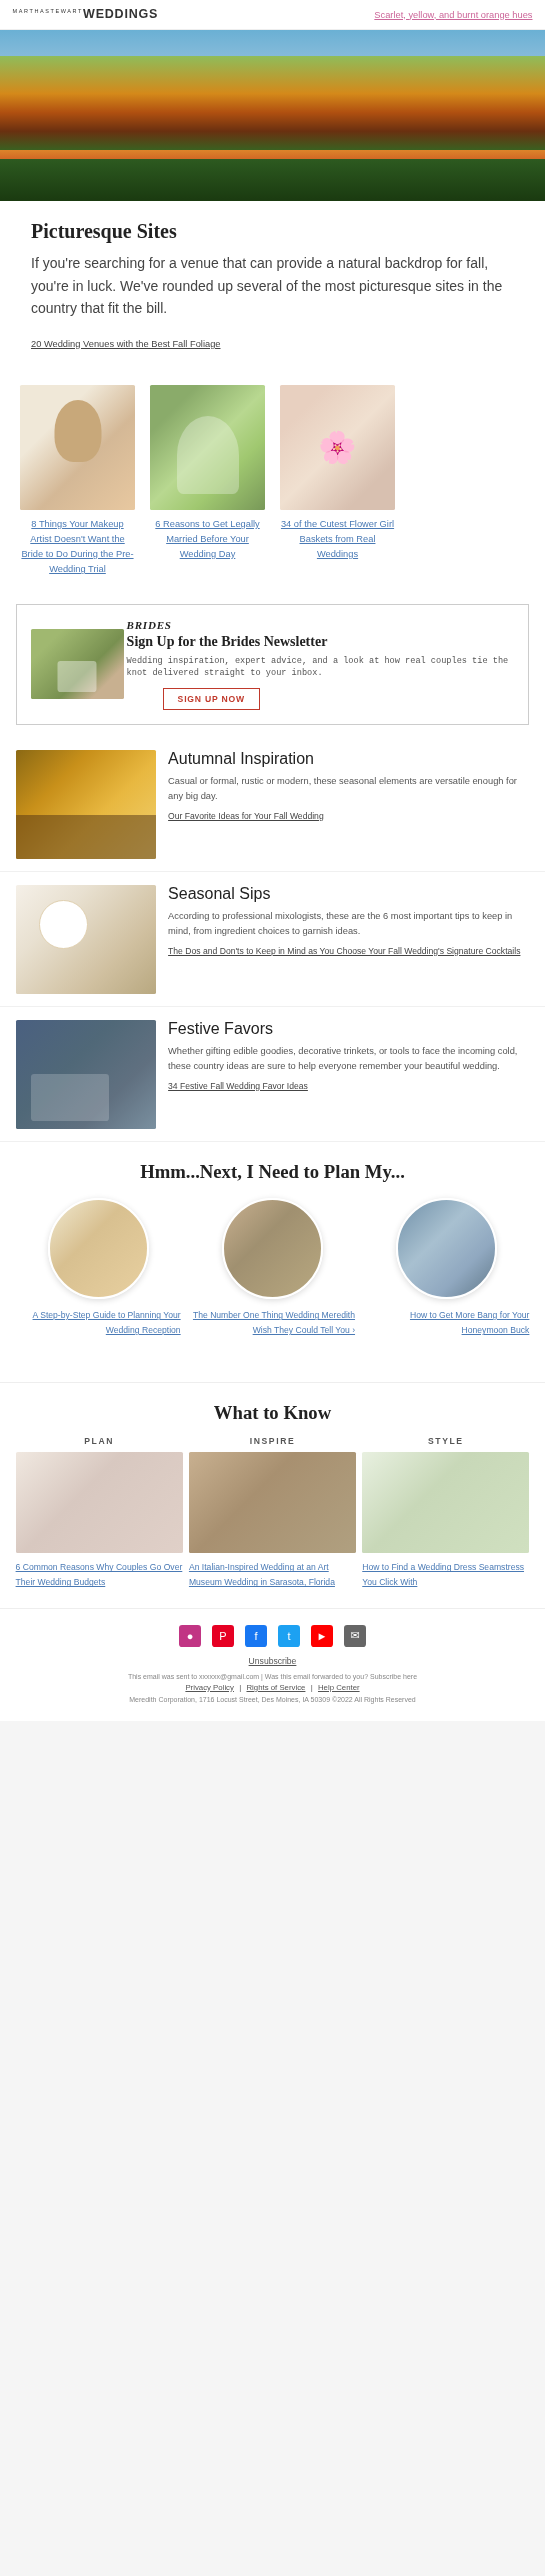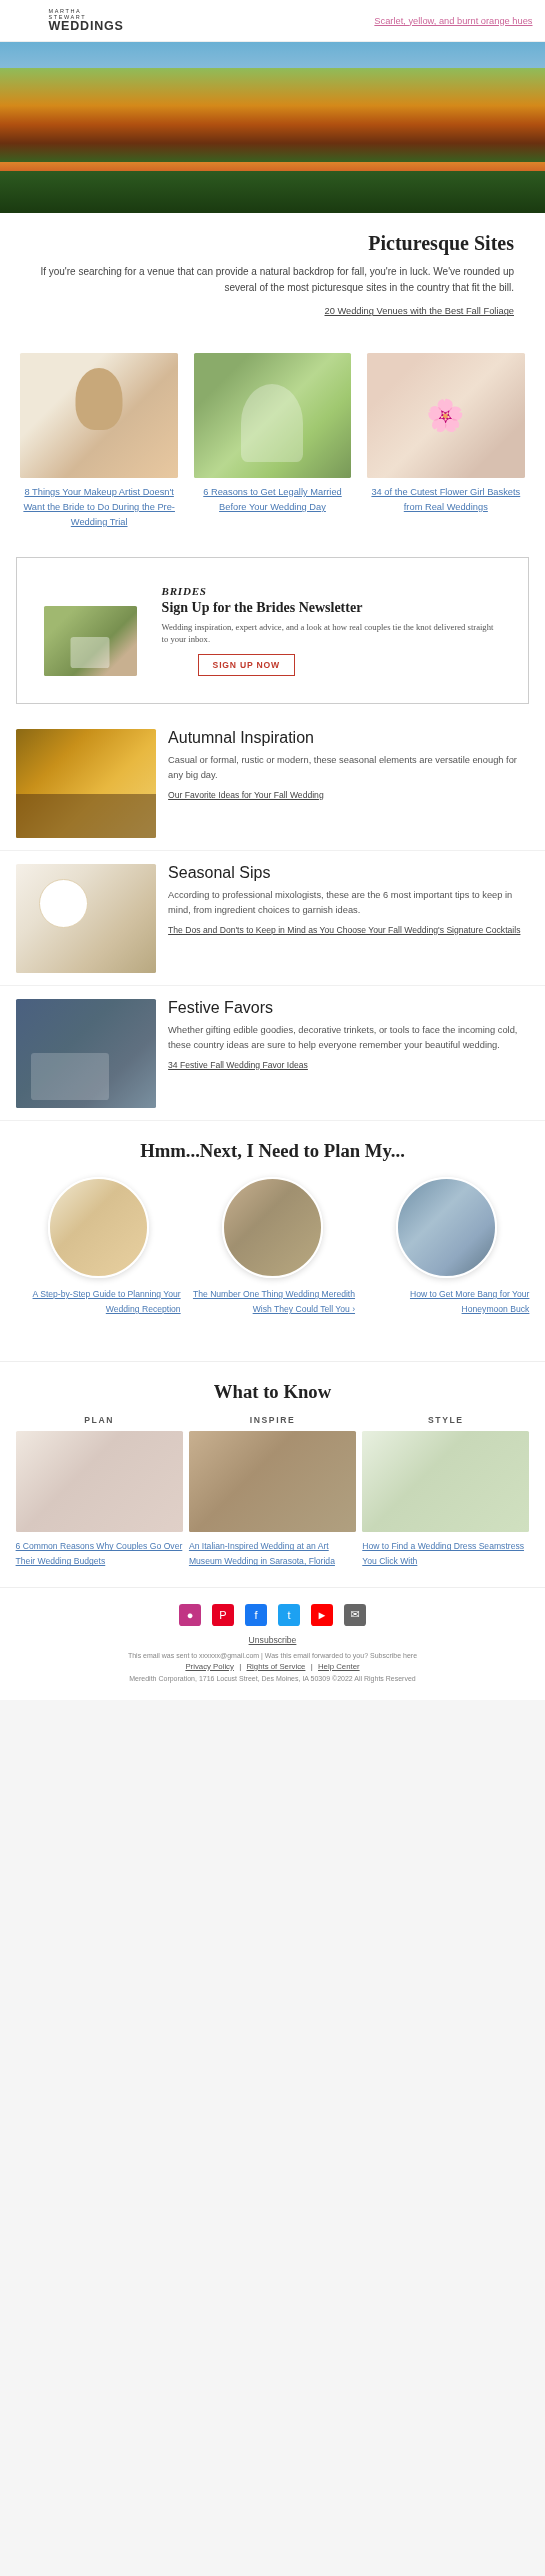--- a/index.html
+++ b/index.html
@@ -18,28 +18,26 @@
     
     .header {
       display: flex;
       justify-content: space-between;
       align-items: center;
       padding: 7.8px 12.5px;
       border-bottom: 0.8px solid #eee;
     }
     .logo {
       display: flex;
-      flex-direction: column;
       font-size: 7px;
       font-family: Arial, sans-serif;
       text-transform: uppercase;
       letter-spacing: 0.8px;
       color: #333;
       line-height: 1.1;
-      margin-left: 36px;
     }
     .logo .martha {
       font-size: 5.5px;
       letter-spacing: 1.6px;
     }
     .logo .stewart {
       font-size: 5.5px;
       letter-spacing: 1.6px;
     }
     .logo .weddings-text {
@@ -78,46 +76,46 @@
     .hero-forest {
       position: absolute;
       bottom: 0; left: 0; right: 0;
       height: 25%;
       background: linear-gradient(180deg, #2d5a20 0%, #1a3a10 100%);
     }
 
     
     .section-picturesque {
       padding: 18.7px 31px;
-      text-align: right;
+      text-align: left;
     }
     .section-picturesque h2 {
       font-size: 20px;
       font-family: Georgia, serif;
       margin-bottom: 9.3px;
       color: #222;
     }
     .section-picturesque p {
-      font-size: 10px;
+      font-size: 14px;
       color: #444;
       line-height: 1.6;
-      margin-bottom: 7px;
+      margin-bottom: 16px;
       font-family: Arial, sans-serif;
     }
     .section-picturesque a {
       font-size: 9.3px;
       color: #444;
       text-decoration: underline;
       font-family: Arial, sans-serif;
     }
 
     
     .two-col-grid {
       display: grid;
-      grid-template-columns: 1fr 1fr 1fr;
+      grid-template-columns: 1fr 1fr 1fr 1fr;
       gap: 0;
       padding: 7.8px 12.5px;
     }
     .grid-item {
       padding: 7.8px;
       text-align: center;
     }
     
     .img-placeholder {
       width: 100%;
@@ -169,24 +167,24 @@
       color: #4a7ab5;
       text-decoration: underline;
       line-height: 1.4;
       font-family: Arial, sans-serif;
     }
 
     
     .newsletter-box {
       margin: 12.5px 15.6px;
       border: 0.8px solid #ccc;
-      padding: 27px;
+      padding: 14px;
       display: flex;
-      align-items: flex-end;
-      gap: 25px;
+      align-items: center;
+      gap: 3px;
     }
     .newsletter-image {
       width: 93px;
       min-width: 93px;
       height: 70px;
       background: linear-gradient(135deg, #a0b870 20%, #789050 60%, #c8b090 80%);
       border-radius: 1.6px;
       position: relative;
       overflow: hidden;
     }
@@ -216,21 +214,21 @@
       font-size: 14px;
       font-family: Georgia, serif;
       font-weight: bold;
       color: #222;
       margin-bottom: 4.7px;
     }
     .newsletter-desc {
       font-size: 8.6px;
       color: #555;
       margin-bottom: 9.3px;
-      font-family: Liberation Serif, serif;
+      font-family: Liberation Mono, monospace;
       line-height: 1.4;
     }
     .signup-btn {
       border: 1.6px solid #c0392b;
       color: #c0392b;
       background: transparent;
       padding: 4.7px 14px;
       font-size: 8.6px;
       letter-spacing: 0.8px;
       font-family: Arial, sans-serif;

